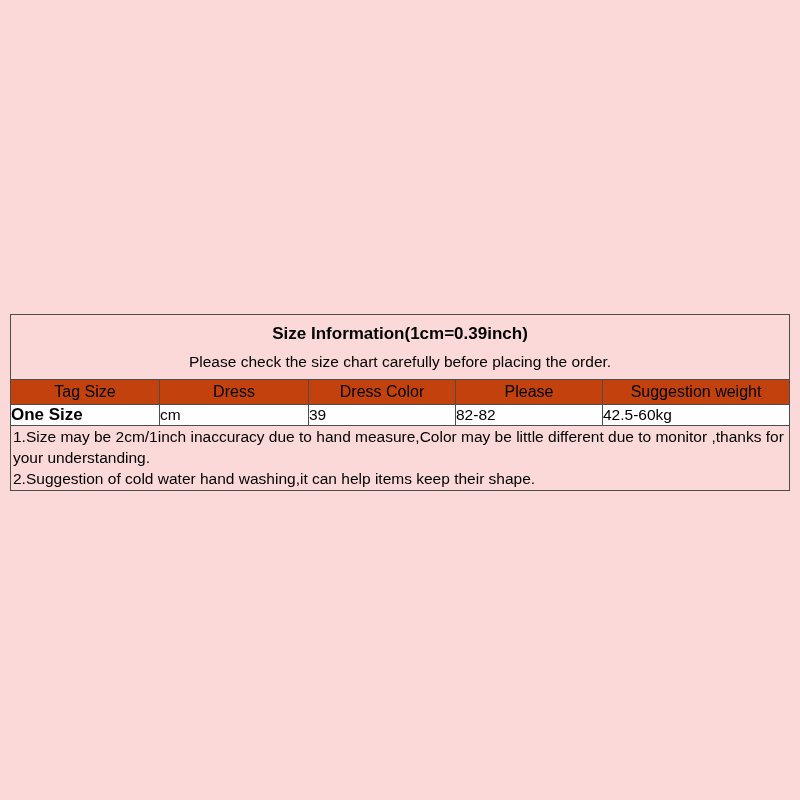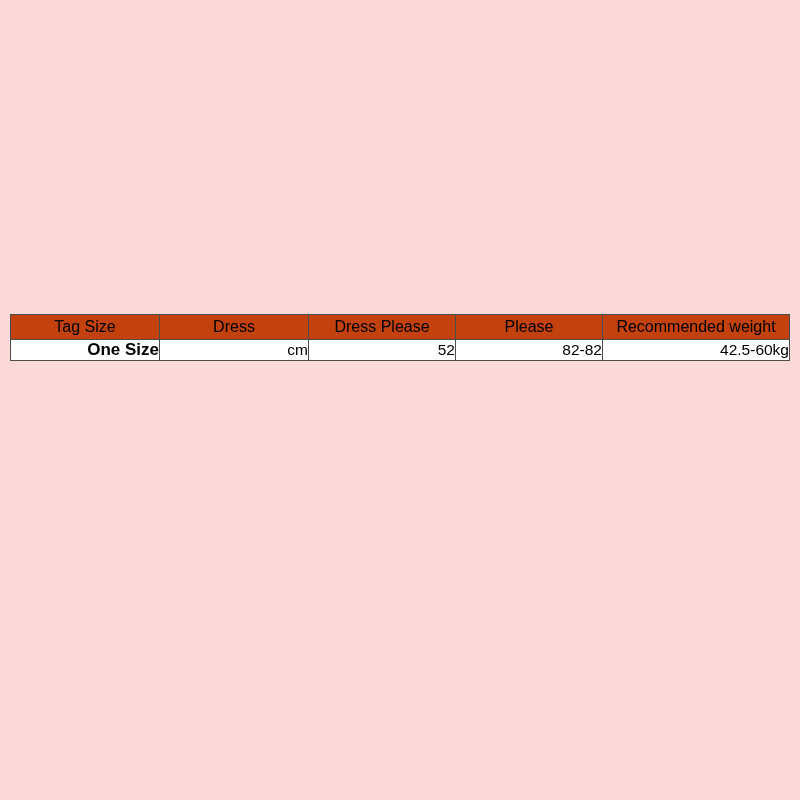--- a/index.html
+++ b/index.html
@@ -56,21 +56,21 @@
     height: 24px;
     font-size: 16px;
     font-weight: normal;
     text-align: center;
     vertical-align: middle;
     background: #c2410c;
   }
   tr.data-row td {
     height: 20px;
     font-size: 15.5px;
-    text-align: right;
+    text-align: left;
     vertical-align: middle;
     background: #ffffff;
   }
   tr.data-row td.emph {
     font-size: 17px;
     font-weight: bold;
   }
   .notes-cell {
     height: 61px;
     vertical-align: top;
@@ -91,30 +91,42 @@
   <div class="chart-wrap">
     <table class="size-table">
       <colgroup>
         <col style="width:149px">
         <col style="width:149px">
         <col style="width:147px">
         <col style="width:147px">
         <col style="width:187px">
       </colgroup>
       <tbody>
+        <tr>
+          <td class="title-cell" colspan="5">
+            <div class="title">Size Information(1cm=0.39inch)</div>
+            <div class="subtitle">Please check the size chart carefully before placing the order.</div>
+          </td>
+        </tr>
         <tr class="header-row">
           <th>Tag Size</th>
           <th>Dress</th>
-          <th>Dress Please</th>
+          <th>Dress Color</th>
           <th>Please</th>
-          <th>Recommended weight</th>
+          <th>Suggestion weight</th>
         </tr>
         <tr class="data-row">
           <td class="emph">One Size</td>
           <td>cm</td>
-          <td>52</td>
+          <td>39</td>
           <td>82-82</td>
           <td>42.5-60kg</td>
+        </tr>
+        <tr>
+          <td class="notes-cell" colspan="5">
+            <div class="note">1.Size may be 2cm/1inch inaccuracy due to hand measure,Color may be little different due to monitor ,thanks for your understanding.</div>
+            <div class="note">2.Suggestion of cold water hand washing,it can help items keep their shape.</div>
+          </td>
         </tr>
       </tbody>
     </table>
   </div>
 </div>
 
 </body></html>

